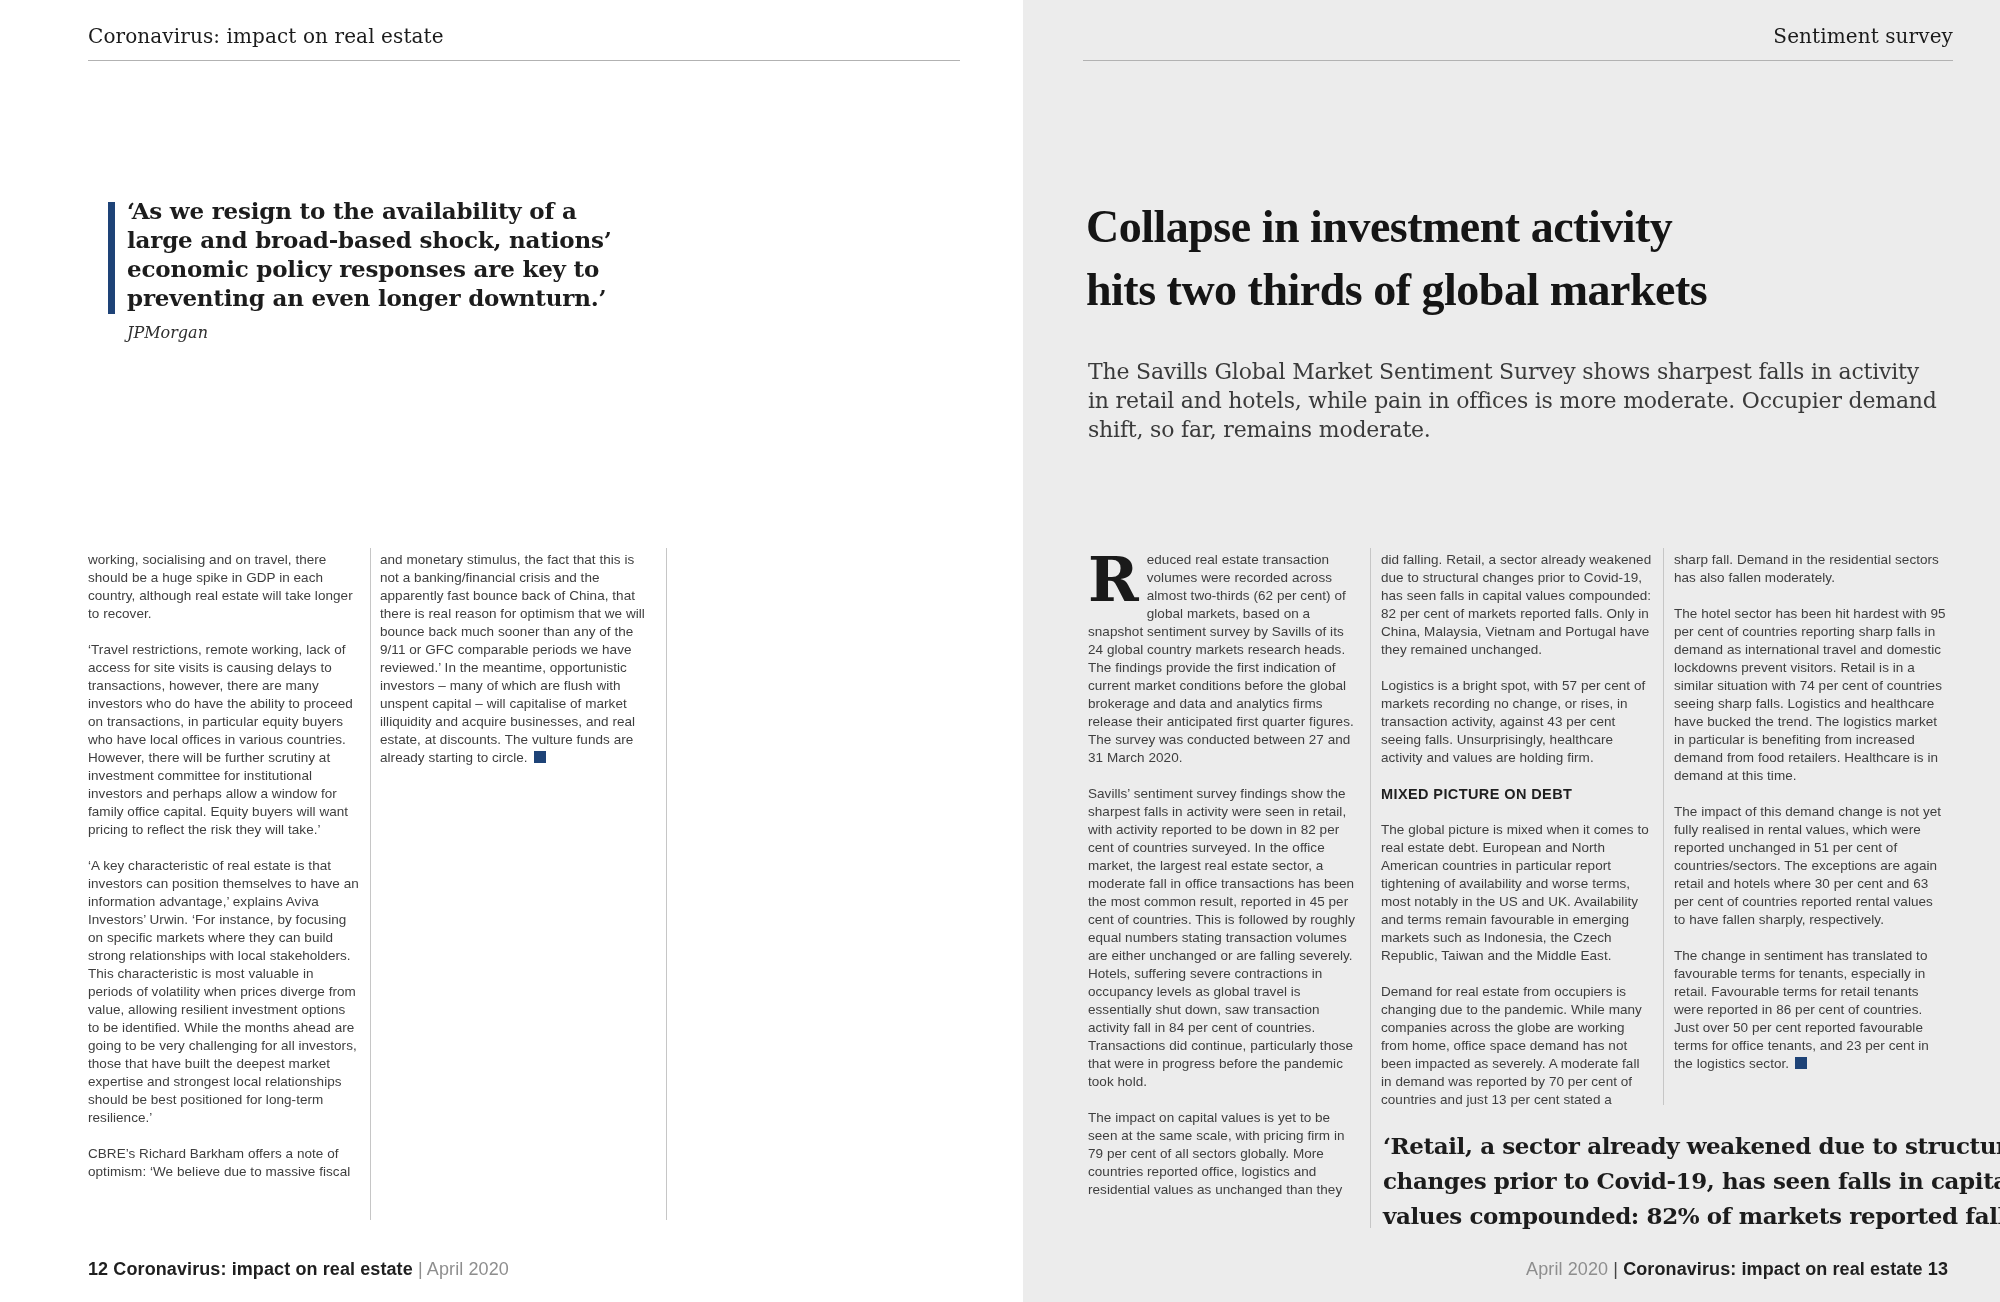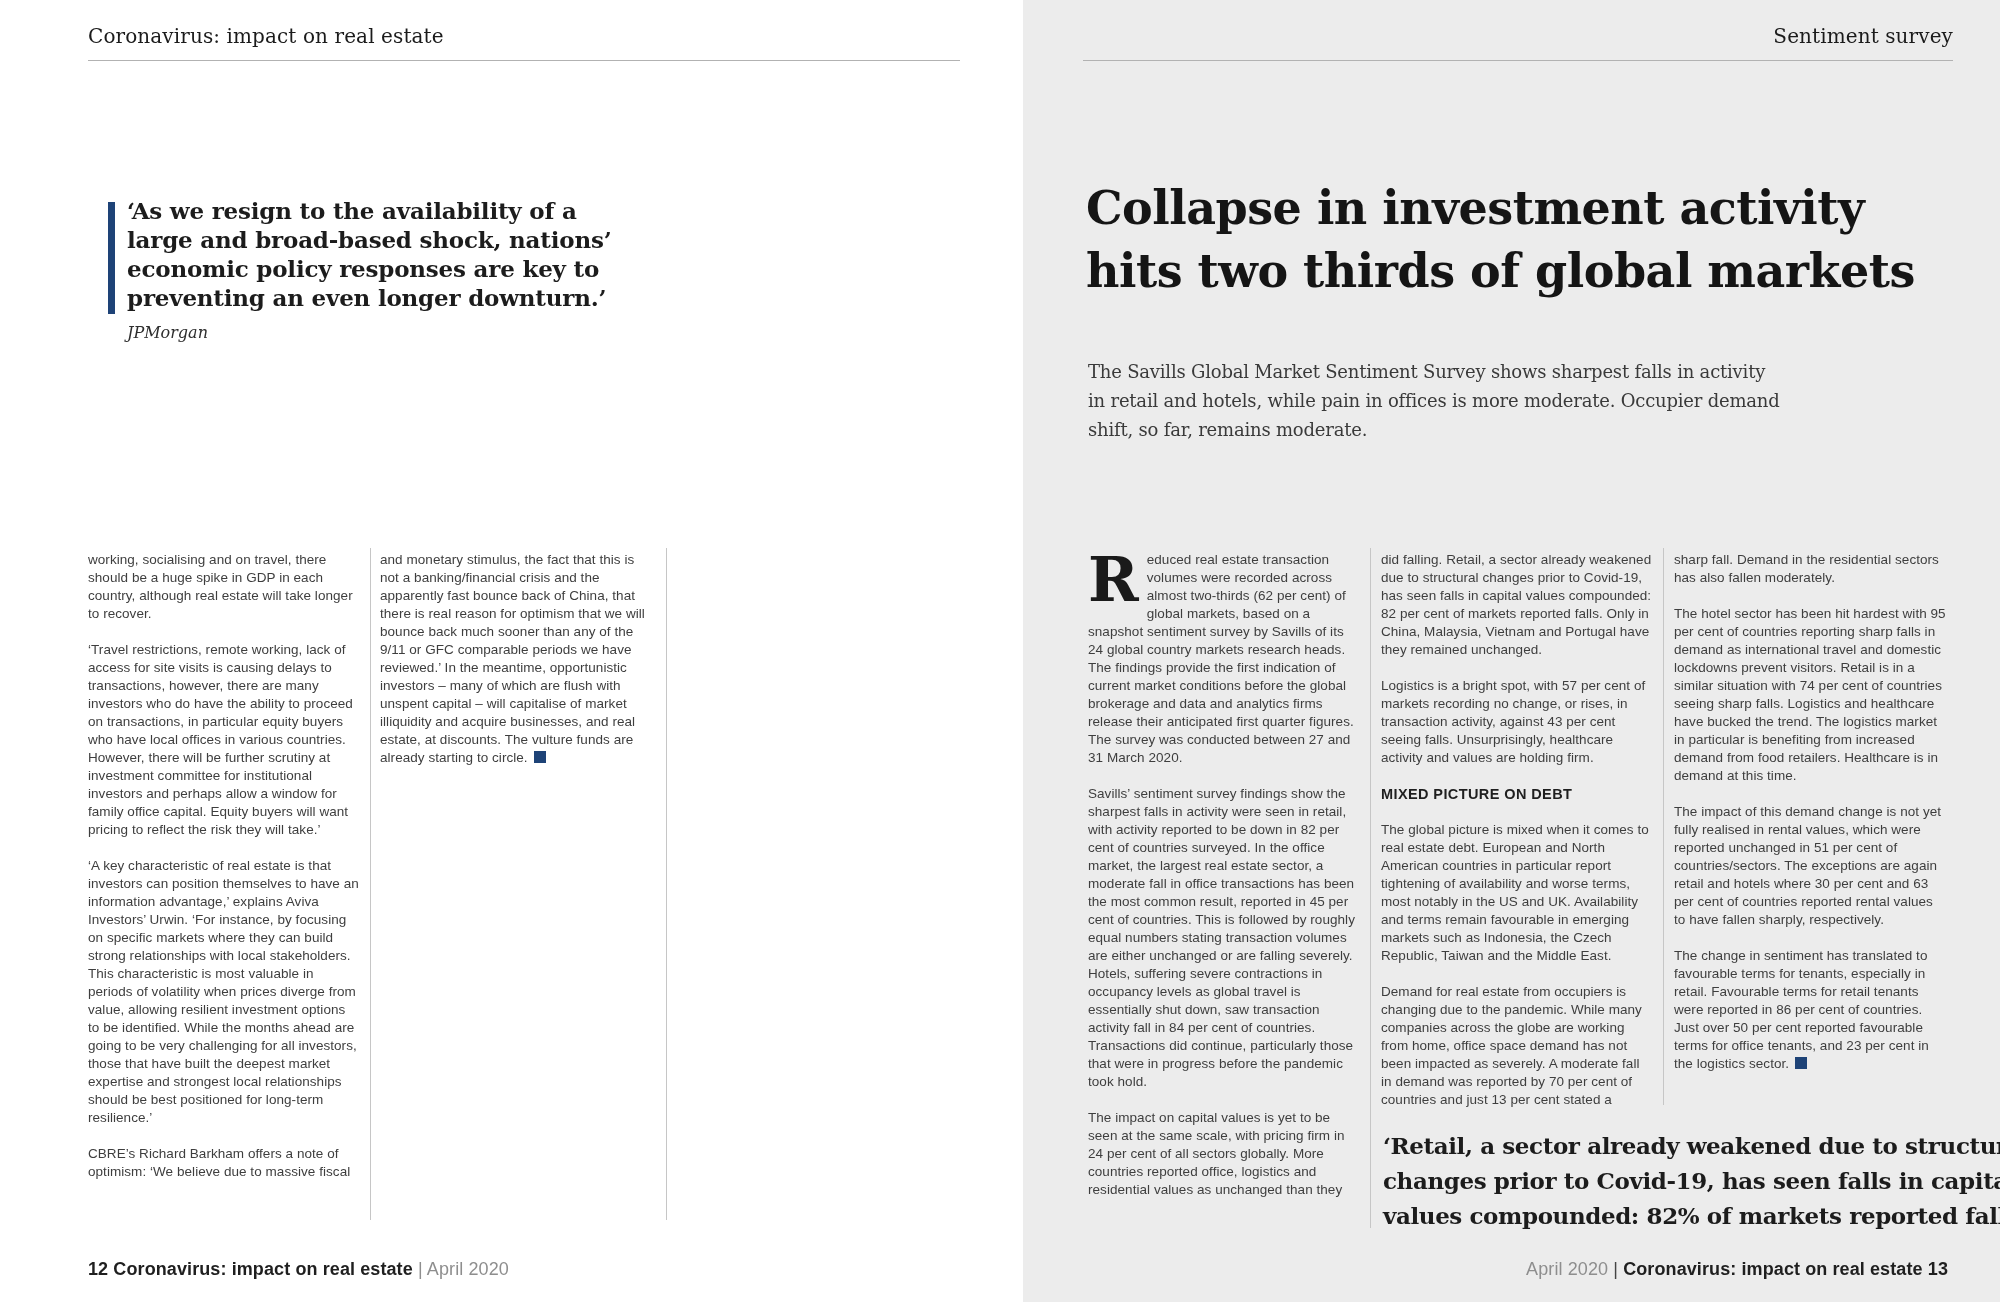--- a/index.html
+++ b/index.html
@@ -43,21 +43,21 @@
     display:inline-block;width:12px;height:12px;background:#1e4377;
     margin-left:6px;margin-bottom:-1px;
   }
 
   
   .headline{
     font-family:"DejaVu Serif",serif;font-weight:bold;font-size:46px;line-height:63px;
     letter-spacing:-.5px;color:#151515;white-space:nowrap;
   }
   .standfirst{
-    font-family:"DejaVu Serif",serif;font-size:18px;line-height:29px;
+    font-family:"DejaVu Serif",serif;font-size:22px;line-height:29px;
     letter-spacing:-.2px;color:#3a3a3a;white-space:nowrap;
   }
   .rq-text{
     font-family:"DejaVu Serif",serif;font-weight:bold;font-size:23px;line-height:35px;
     letter-spacing:-.4px;color:#1c1c1c;white-space:nowrap;
   }
 
   
   .footer{font-size:18px;color:#8e8e8e;letter-spacing:.1px;}
   .footer b{color:#1f1f1f;font-weight:bold;}
@@ -98,35 +98,35 @@
 <div class="abs footer" style="left:70px;top:1259px;">
   <b>12</b>
   <b>Coronavirus: impact on real estate</b>
   <span class="sep">|</span>
   <span>April 2020</span>
 </div>
 
 <div class="abs running-header" style="left:1500px;top:24px;width:435px;text-align:right;">Sentiment survey</div>
 <div class="abs hrule" style="left:1065px;top:60px;width:870px;"></div>
 
-<div class="abs headline" style="left:1068px;top:177px;">
+<div class="abs headline" style="left:1068px;top:195px;font-family:Liberation Serif, serif;">
   <div>Collapse in investment activity</div>
   <div>hits two thirds of global markets</div>
 </div>
 
 <div class="abs standfirst" style="left:1070px;top:357px;">
   <div>The Savills Global Market Sentiment Survey shows sharpest falls in activity</div>
   <div>in retail and hotels, while pain in offices is more moderate. Occupier demand</div>
   <div>shift, so far, remains moderate.</div>
 </div>
 
 <div class="abs col" style="left:1070px;top:551px;width:272px;">
   <p><span class="dropcap">R</span><span>educed real estate transaction volumes were recorded across almost two-thirds (62 per cent) of global markets, based on a snapshot sentiment survey by Savills of its 24 global country markets research heads. The findings provide the first indication of current market conditions before the global brokerage and data and analytics firms release their anticipated first quarter figures. The survey was conducted between 27 and 31 March 2020.</span></p>
   <p>Savills’ sentiment survey findings show the sharpest falls in activity were seen in retail, with activity reported to be down in 82 per cent of countries surveyed. In the office market, the largest real estate sector, a moderate fall in office transactions has been the most common result, reported in 45 per cent of countries. This is followed by roughly equal numbers stating transaction volumes are either unchanged or are falling severely. Hotels, suffering severe contractions in occupancy levels as global travel is essentially shut down, saw transaction activity fall in 84 per cent of countries. Transactions did continue, particularly those that were in progress before the pandemic took hold.</p>
-  <p>The impact on capital values is yet to be seen at the same scale, with pricing firm in 24 per cent of all sectors globally. More countries reported office, logistics and residential values as unchanged than they</p>
+  <p>The impact on capital values is yet to be seen at the same scale, with pricing firm in 79 per cent of all sectors globally. More countries reported office, logistics and residential values as unchanged than they</p>
 </div>
 <div class="abs vdiv" style="left:1352px;top:548px;height:680px;"></div>
 <div class="abs col" style="left:1363px;top:551px;width:272px;">
   <p>did falling. Retail, a sector already weakened due to structural changes prior to Covid-19, has seen falls in capital values compounded: 82 per cent of markets reported falls. Only in China, Malaysia, Vietnam and Portugal have they remained unchanged.</p>
   <p>Logistics is a bright spot, with 57 per cent of markets recording no change, or rises, in transaction activity, against 43 per cent seeing falls. Unsurprisingly, healthcare activity and values are holding firm.</p>
   <p class="section-heading">MIXED PICTURE ON DEBT</p>
   <p>The global picture is mixed when it comes to real estate debt. European and North American countries in particular report tightening of availability and worse terms, most notably in the US and UK. Availability and terms remain favourable in emerging markets such as Indonesia, the Czech Republic, Taiwan and the Middle East.</p>
   <p>Demand for real estate from occupiers is changing due to the pandemic. While many companies across the globe are working from home, office space demand has not been impacted as severely. A moderate fall in demand was reported by 70 per cent of countries and just 13 per cent stated a</p>
 </div>
 <div class="abs vdiv" style="left:1645px;top:548px;height:557px;"></div>

